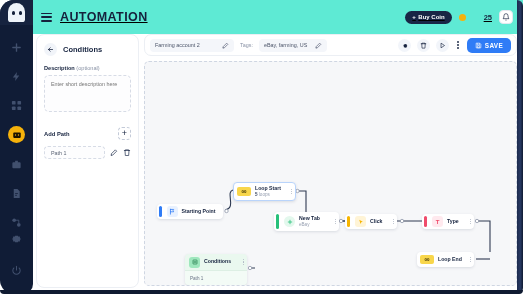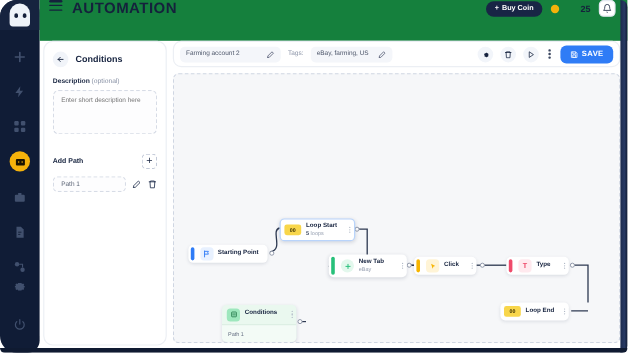--- a/index.html
+++ b/index.html
@@ -56,22 +56,22 @@
   .rail-ico.active {
     width: 17px; height: 17px; border-radius: 50%;
     background: #f5b20b; color: #1a1300;
   }
   .rail-ico.active svg { width: 10px; height: 10px; }
 
   
   #header {
     position: absolute; left: 33px; top: 0;
     width: 490px; height: 34px;
-    background: #15803d;
-    display: flex; align-items: flex-start;
+    background: #5eead4;
+    display: flex; align-items: center; text-decoration: underline;
   }
   #hamburger {
     margin-left: 8px; width: 11px; height: 9px;
     display: flex; flex-direction: column; justify-content: space-between;
   }
   #hamburger span { display: block; height: 1.5px; background: #15213c; border-radius: 1px; }
   #app-title {
     margin-left: 8px;
     font-size: 12.5px; font-weight: bold; letter-spacing: .4px; color: #15213c;
   }

